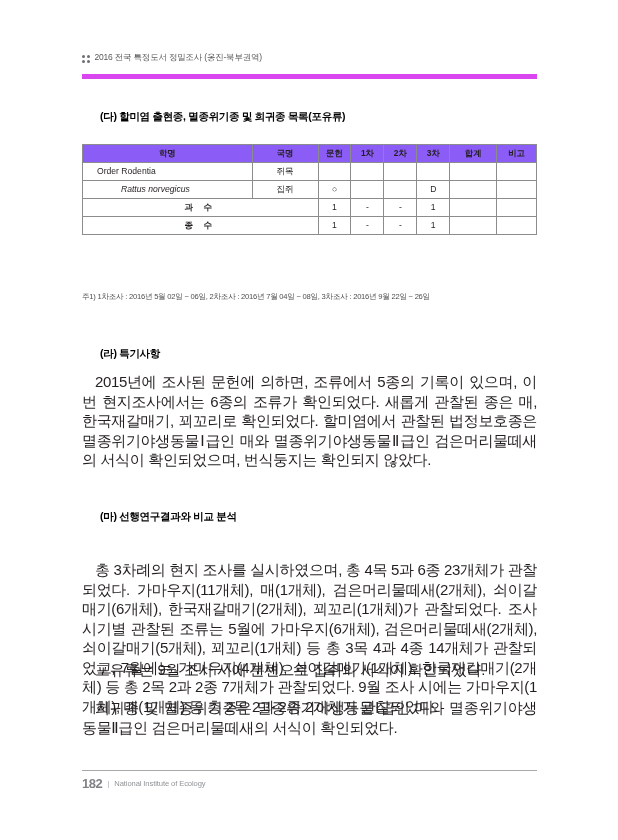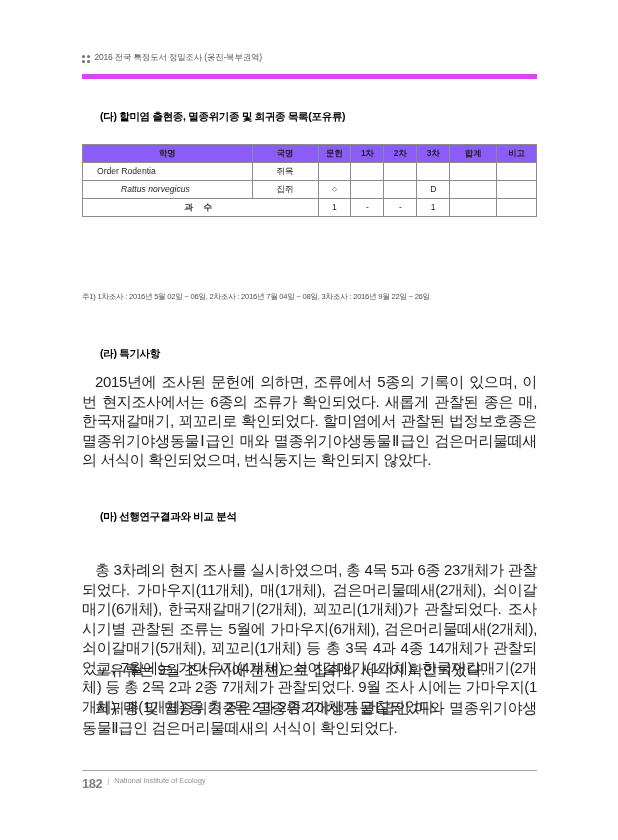--- a/index.html
+++ b/index.html
@@ -138,21 +138,21 @@
 
   
   .footer {
     position: absolute;
     left: 82px;
     top: 770px;
     width: 455px;
     border-top: 1px solid #a9a9ac;
     padding-top: 5px;
     display: flex;
-    align-items: flex-start;
+    align-items: center;
     gap: 5px;
   }
   .footer-page {
     font-size: 13px;
     font-weight: bold;
     color: #808285;
     letter-spacing: -0.5px;
   }
   .footer-sep {
     font-size: 8px;
@@ -227,20 +227,29 @@
       </tr>
       <tr>
         <td class="sum" colspan="2">과  수</td>
         <td>1</td>
         <td>-</td>
         <td>-</td>
         <td>1</td>
         <td></td>
         <td></td>
       </tr>
+      <tr>
+        <td class="sum" colspan="2">종  수</td>
+        <td>1</td>
+        <td>-</td>
+        <td>-</td>
+        <td>1</td>
+        <td></td>
+        <td></td>
+      </tr>
     </tbody>
   </table>
 
   <div class="note" id="note1">주1) 1차조사 : 2016년 5월 02일 ~ 06일, 2차조사 : 2016년 7월 04일 ~ 08일, 3차조사 : 2016년 9월 22일 ~ 26일</div>
 
   <div class="h-sub" id="h-ra">(라) 특기사항</div>
   <div class="para" id="p1">2015년에 조사된 문헌에 의하면, 조류에서 5종의 기록이 있으며, 이번 현지조사에서는 6종의 조류가 확인되었다. 새롭게 관찰된 종은 매, 한국재갈매기, 꾀꼬리로 확인되었다. 할미염에서 관찰된 법정보호종은 멸종위기야생동물Ⅰ급인 매와 멸종위기야생동물Ⅱ급인 검은머리물떼새의 서식이 확인되었으며, 번식둥지는 확인되지 않았다.</div>
 
   <div class="h-sub" id="h-ma">(마) 선행연구결과와 비교 분석</div>
   <div class="para" id="p2">총 3차례의 현지 조사를 실시하였으며, 총 4목 5과 6종 23개체가 관찰되었다. 가마우지(11개체), 매(1개체), 검은머리물떼새(2개체), 쇠이갈매기(6개체), 한국재갈매기(2개체), 꾀꼬리(1개체)가 관찰되었다. 조사시기별 관찰된 조류는 5월에 가마우지(6개체), 검은머리물떼새(2개체), 쇠이갈매기(5개체), 꾀꼬리(1개체) 등 총 3목 4과 4종 14개체가 관찰되었고, 7월에는 가마우지(4개체), 쇠이갈매기(1개체), 한국재갈매기(2개체) 등 총 2목 2과 2종 7개체가 관찰되었다. 9월 조사 시에는 가마우지(1개체), 매(1개체) 등 총 2목 2과 2종 2개체가 관찰되었다.</div>

